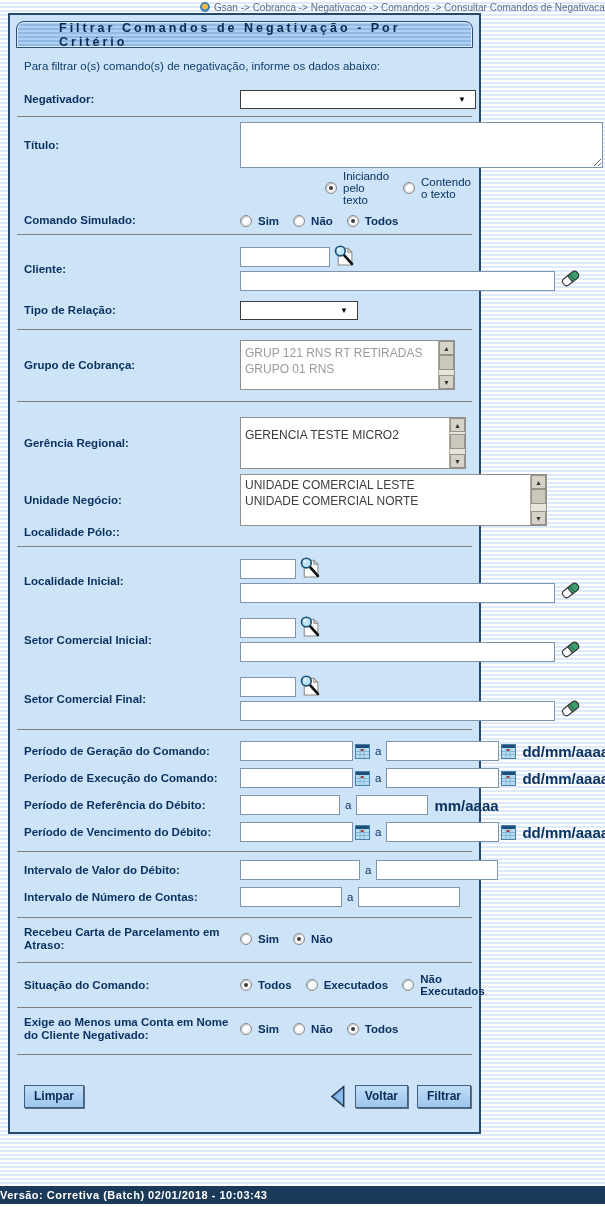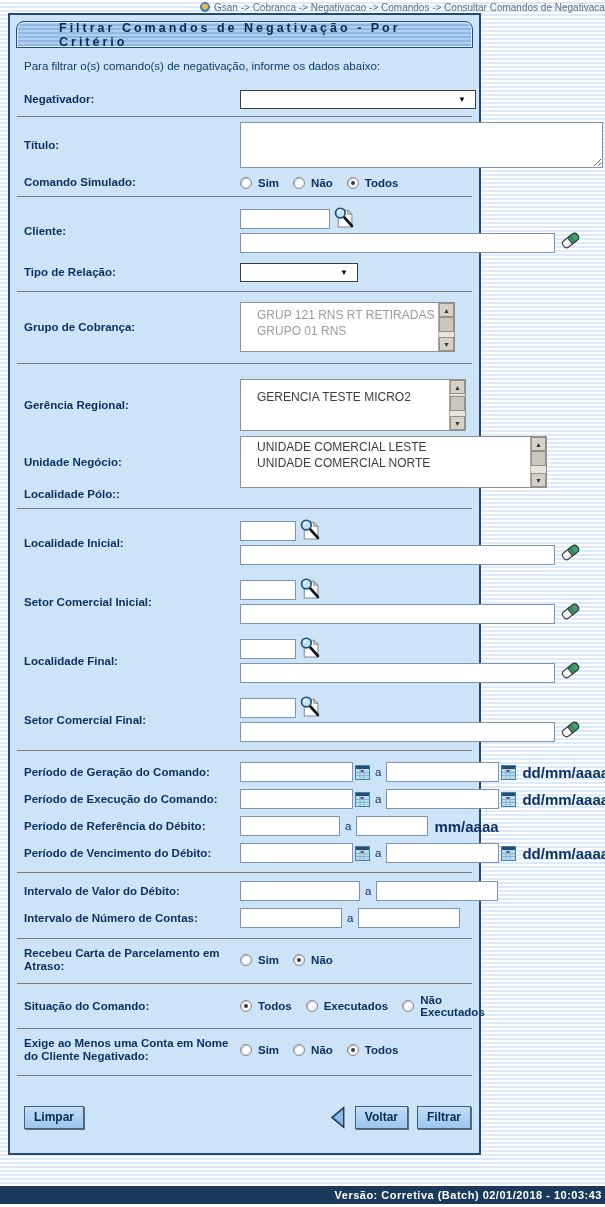--- a/index.html
+++ b/index.html
@@ -49,21 +49,21 @@
   .ropt { display:flex; align-items:center; margin-right:14px; }
   .radio { width:12px; height:12px; border-radius:50%; border:1px solid #8a8a8a; flex:none;
     background:radial-gradient(circle at 35% 30%, #ffffff 0 40%, #d9d9d9 100%);
     box-shadow:inset 1px 1px 1px rgba(0,0,0,.25); position:relative; margin-right:6px; }
   .radio.checked::after { content:""; position:absolute; left:3px; top:3px; width:4px; height:4px;
     border-radius:50%; background:#3a3a3a; }
   .rlbl { font-size:11.5px; color:#0b3260; }
   .rlbl.b { font-weight:bold; }
   
   .listbox { position:relative; background:#fff; border:1px solid #8f8f8f; overflow:hidden; }
-  .listbox .opt { font-size:12px; line-height:16px; padding-left:16px; white-space:nowrap; color:#3c3c3c; }
+  .listbox .opt { font-size:12px; line-height:16px; padding-left:4px; white-space:nowrap; color:#3c3c3c; }
   .listbox.graytext .opt { color:#9b9b9b; }
   .sb { position:absolute; top:0; right:0; bottom:0; width:16px; background:#e8e4dc; border-left:1px solid #b0aca2; }
   .sb-btn { position:absolute; left:0; width:15px; height:14px; background:#d6d2c8; border:1px solid #979288;
     font-size:7px; color:#333; display:flex; align-items:center; justify-content:center; }
   .sb-up { top:0; } .sb-dn { bottom:0; }
   .sb-thumb { position:absolute; left:0; top:14px; width:15px; height:15px; background:#cbc7bd; border:1px solid #979288; }
   
   .ic { flex:none; display:inline-block; }
   .search-ic { margin-left:3px; margin-top:-4px; }
   .eraser-ic { margin-left:6px; margin-top:-8px; }
@@ -72,21 +72,21 @@
   .fmt { font-size:15px; font-weight:bold; color:#0b3260; margin-left:6px; }
   
   .btnrow { display:flex; align-items:center; margin:30px 8px 0 14px; }
   .btn { font-family:"Liberation Sans",sans-serif; font-size:12px; font-weight:bold; color:#0a2a52;
     background:linear-gradient(180deg,#c2ddf7 0,#9cc6ef 100%); border:1px solid #43617f;
     box-shadow:1px 1px 0 rgba(20,30,40,.6); padding:3px 9px 4px 9px; cursor:pointer; }
   .grow { flex:1; }
   .backgrp { display:flex; align-items:center; gap:9px; }
   
   .footer { position:absolute; left:0; top:1186px; width:605px; height:18px; background:#1b3a59;
-    display:flex; align-items:center; justify-content:flex-end; }
+    display:flex; align-items:center; }
   .footer span { font-size:11px; font-weight:bold; color:#ffffff; letter-spacing:0.5px; padding-right:3px; }
   .below-footer { position:absolute; left:0; top:1204px; width:605px; height:3px; background:#fff; }
 </style>
 </head>
 <body>
 
 <svg width="0" height="0" style="position:absolute">
   <defs>
     <g id="svg-search">
       <path d="M5 3 h9 l4 4 v12 h-13 z" fill="#fdfdfd" stroke="#8a8a8a" stroke-width="1"></path>
@@ -144,20 +144,33 @@
     </div>
 
     <div class="hr" style="margin-top:7px"></div>
 
     <div class="row" style="margin-top:5px">
       <div class="lbl">Título:</div>
       <div class="ctl">
         <textarea value="" style=""></textarea>
       </div>
     </div>
+    <div class="row" style="margin-top:2px">
+      <div class="lbl"></div>
+      <div class="ctl" style="margin-left:85px">
+        <span class="ropt">
+          <span class="radio checked"></span>
+          <span class="rlbl">Iniciando pelo texto</span>
+        </span>
+        <span class="ropt">
+          <span class="radio"></span>
+          <span class="rlbl">Contendo o texto</span>
+        </span>
+      </div>
+    </div>
 
     <div class="row" style="margin-top:8px">
       <div class="lbl">Comando Simulado:</div>
       <div class="ctl">
         <span class="ropt">
           <span class="radio"></span>
           <span class="rlbl b">Sim</span>
         </span>
         <span class="ropt">
           <span class="radio"></span>
@@ -284,37 +297,20 @@
         </div>
         <div class="line" style="margin-top:4px">
           <input type="text" class="ro" style="width: 315px;" readonly="" value="">
           <svg class="ic eraser-ic" width="20" height="20" viewBox="0 0 18 18">
               <use href="#svg-eraser"></use>
             </svg>
         </div>
       </div>
     </div>
 
-    <div class="row" style="margin-top:15px">
-      <div class="lbl">Localidade Final:</div>
-      <div class="ctl-col">
-        <div class="line">
-          <input type="text" style="width: 56px;" value="">
-          <svg class="ic search-ic" width="21" height="21" viewBox="0 0 20 20">
-              <use href="#svg-search"></use>
-            </svg>
-        </div>
-        <div class="line" style="margin-top:4px">
-          <input type="text" class="ro" style="width: 315px;" readonly="" value="">
-          <svg class="ic eraser-ic" width="20" height="20" viewBox="0 0 18 18">
-              <use href="#svg-eraser"></use>
-            </svg>
-        </div>
-      </div>
-    </div>
 
     <div class="row" style="margin-top:15px">
       <div class="lbl">Setor Comercial Final:</div>
       <div class="ctl-col">
         <div class="line">
           <input type="text" class="dis" style="width: 56px;" disabled="" value="">
           <svg class="ic search-ic" width="21" height="21" viewBox="0 0 20 20">
               <use href="#svg-search"></use>
             </svg>
         </div>

